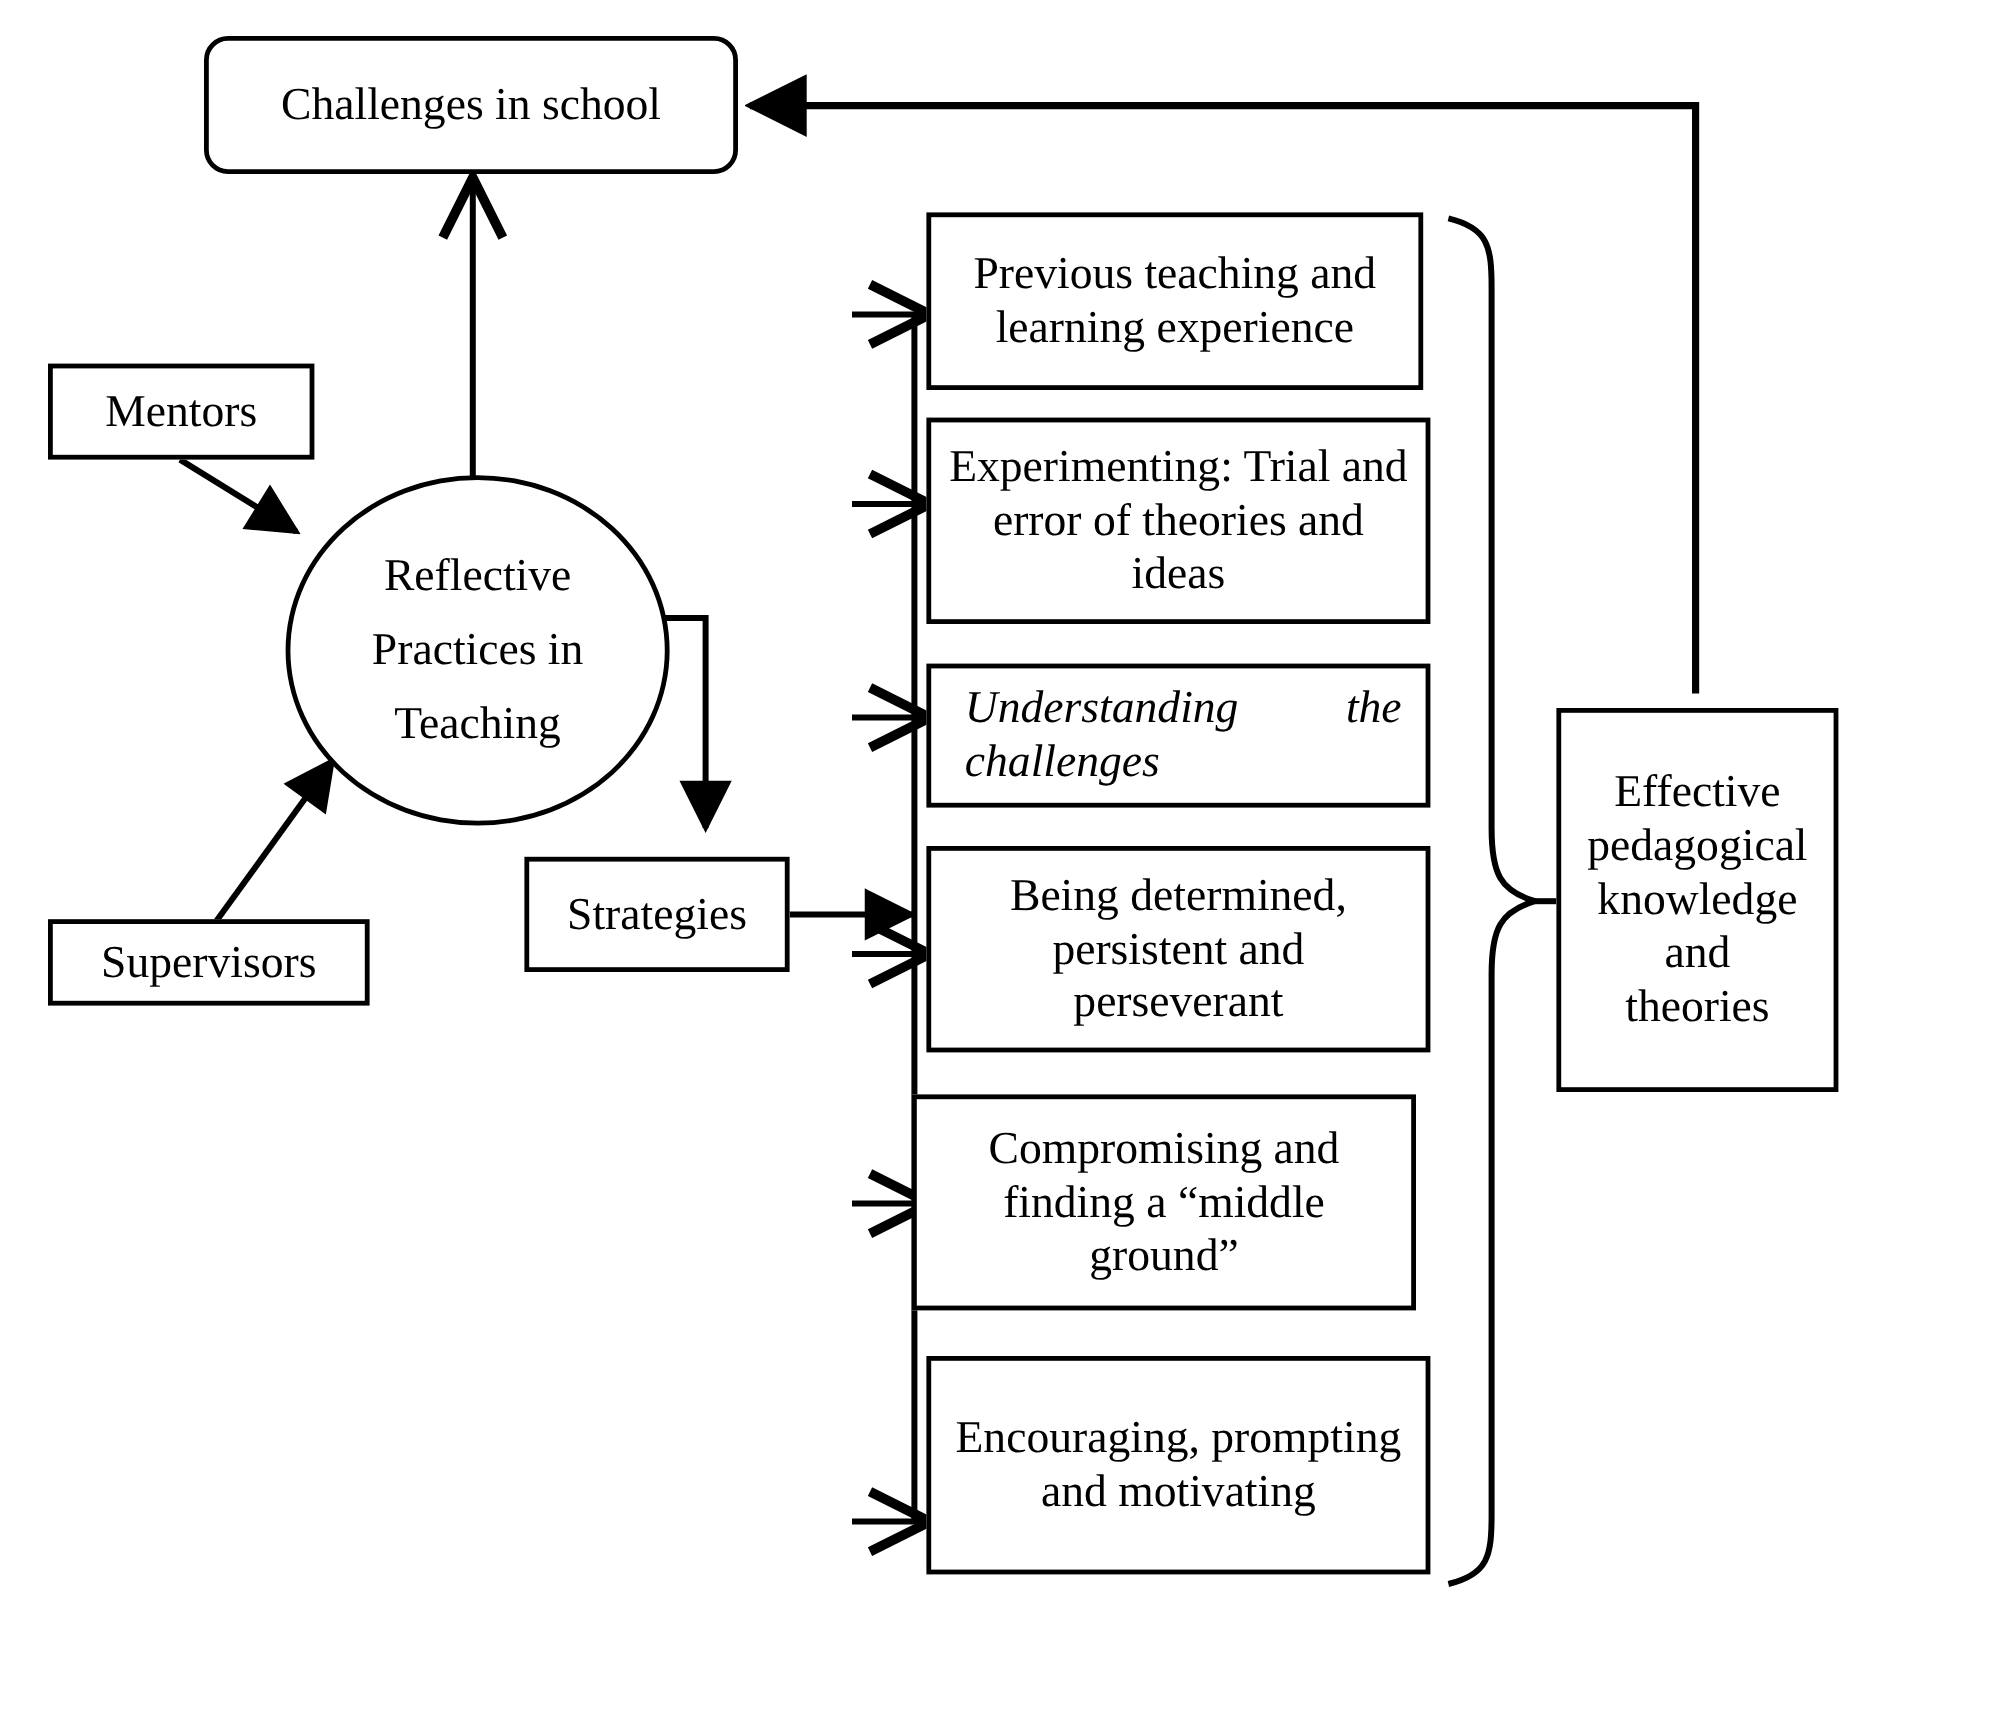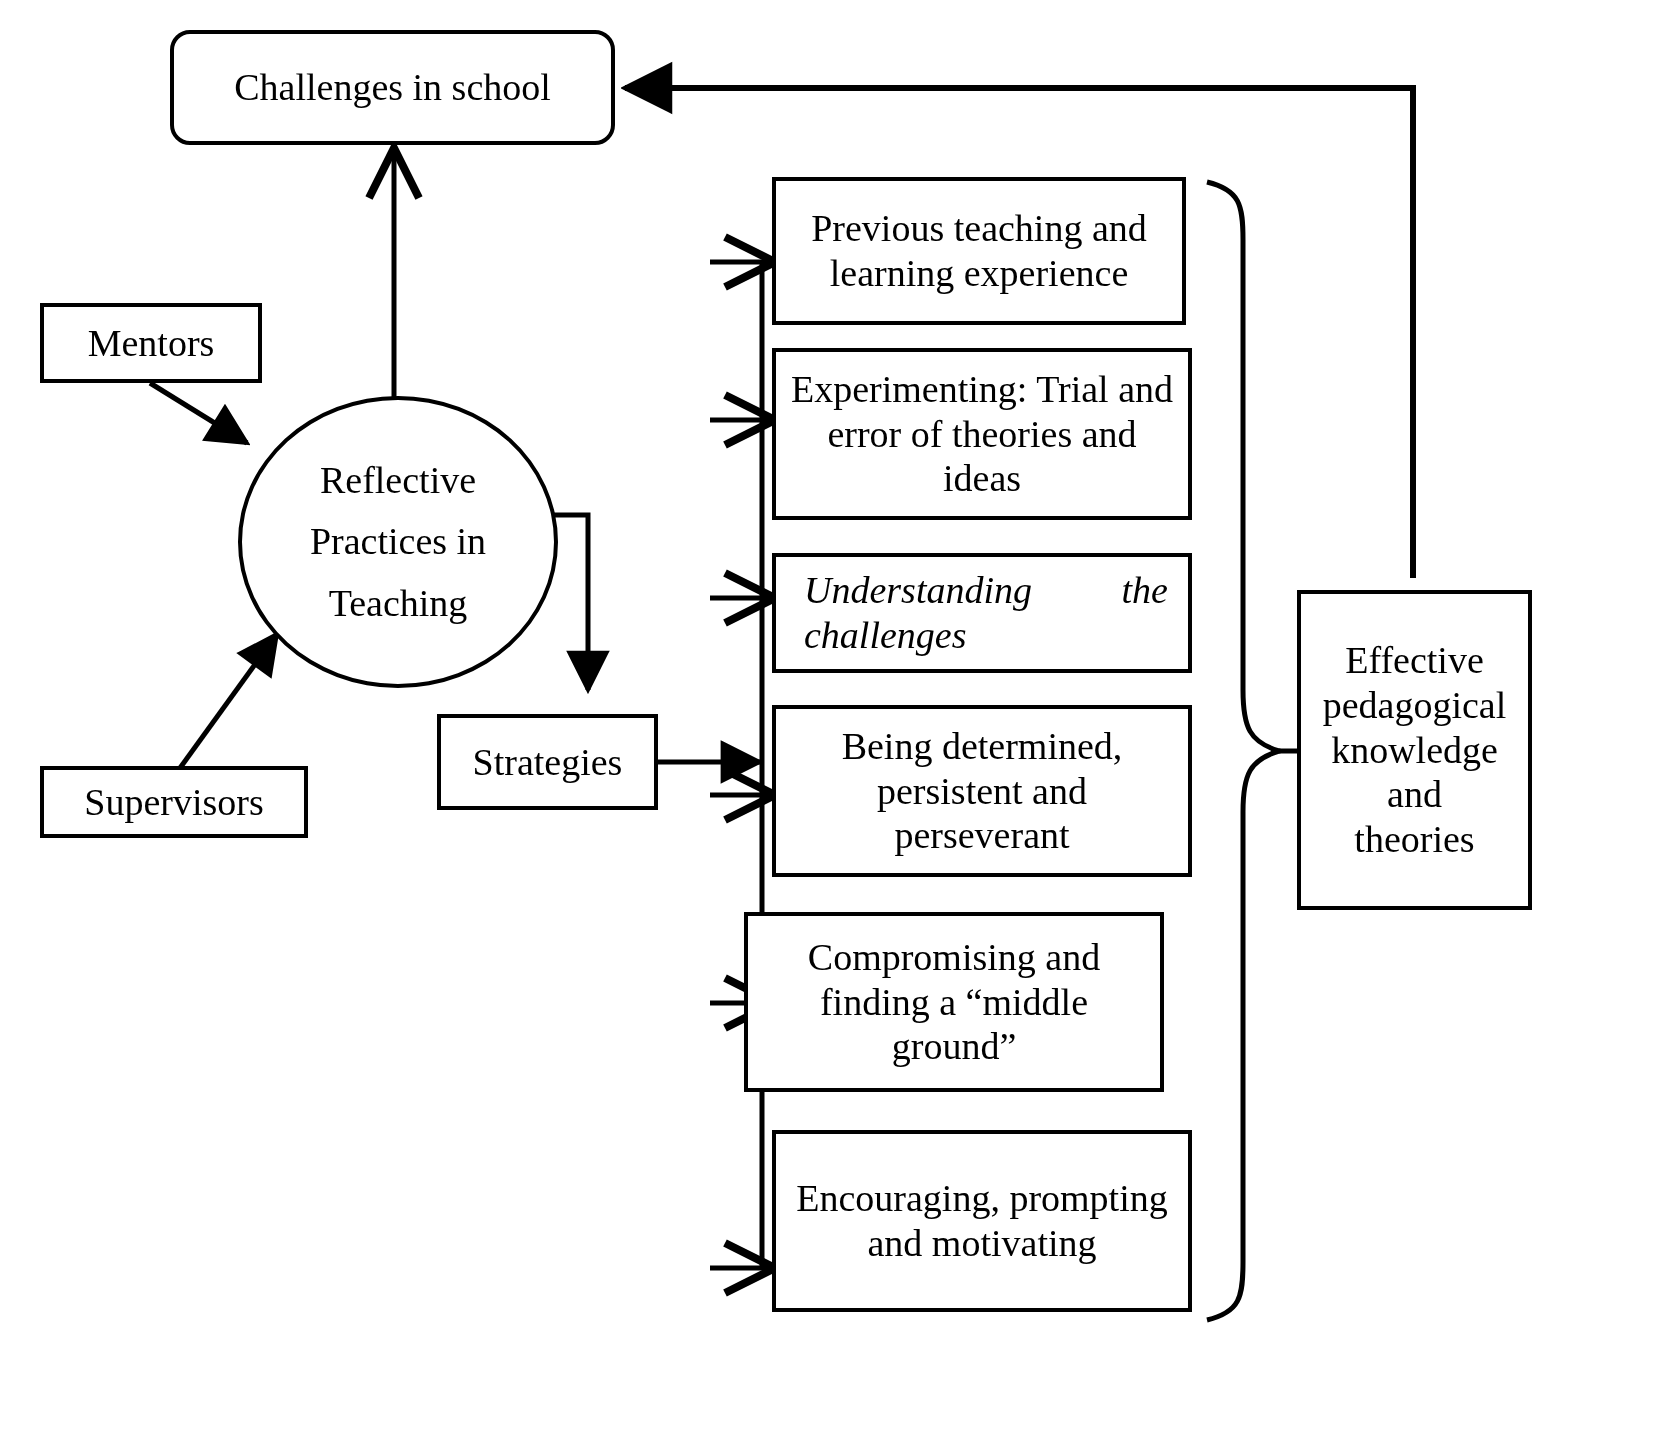--- a/index.html
+++ b/index.html
@@ -171,21 +171,21 @@
   </div>
 
   <div class="node italic" style="left:772px; top:553px; width:420px; height:120px;">
     <span class="inner">Understanding the challenges</span>
   </div>
 
   <div class="node" style="left:772px; top:705px; width:420px; height:172px;">
     <span>Being determined, persistent and perseverant</span>
   </div>
 
-  <div class="node" style="left:744px; top:912px; width:420px; height:180px;">
+  <div class="node" style="left:760px; top:912px; width:420px; height:180px;">
     <span>Compromising and finding a “middle ground”</span>
   </div>
 
   <div class="node" style="left:772px; top:1130px; width:420px; height:182px;">
     <span>Encouraging, prompting and motivating</span>
   </div>
 
   <div class="node" style="left:1297px; top:578px; width:235px; height:320px;margin-top:12px;">
     <span>
       <span>Effective</span><br>

